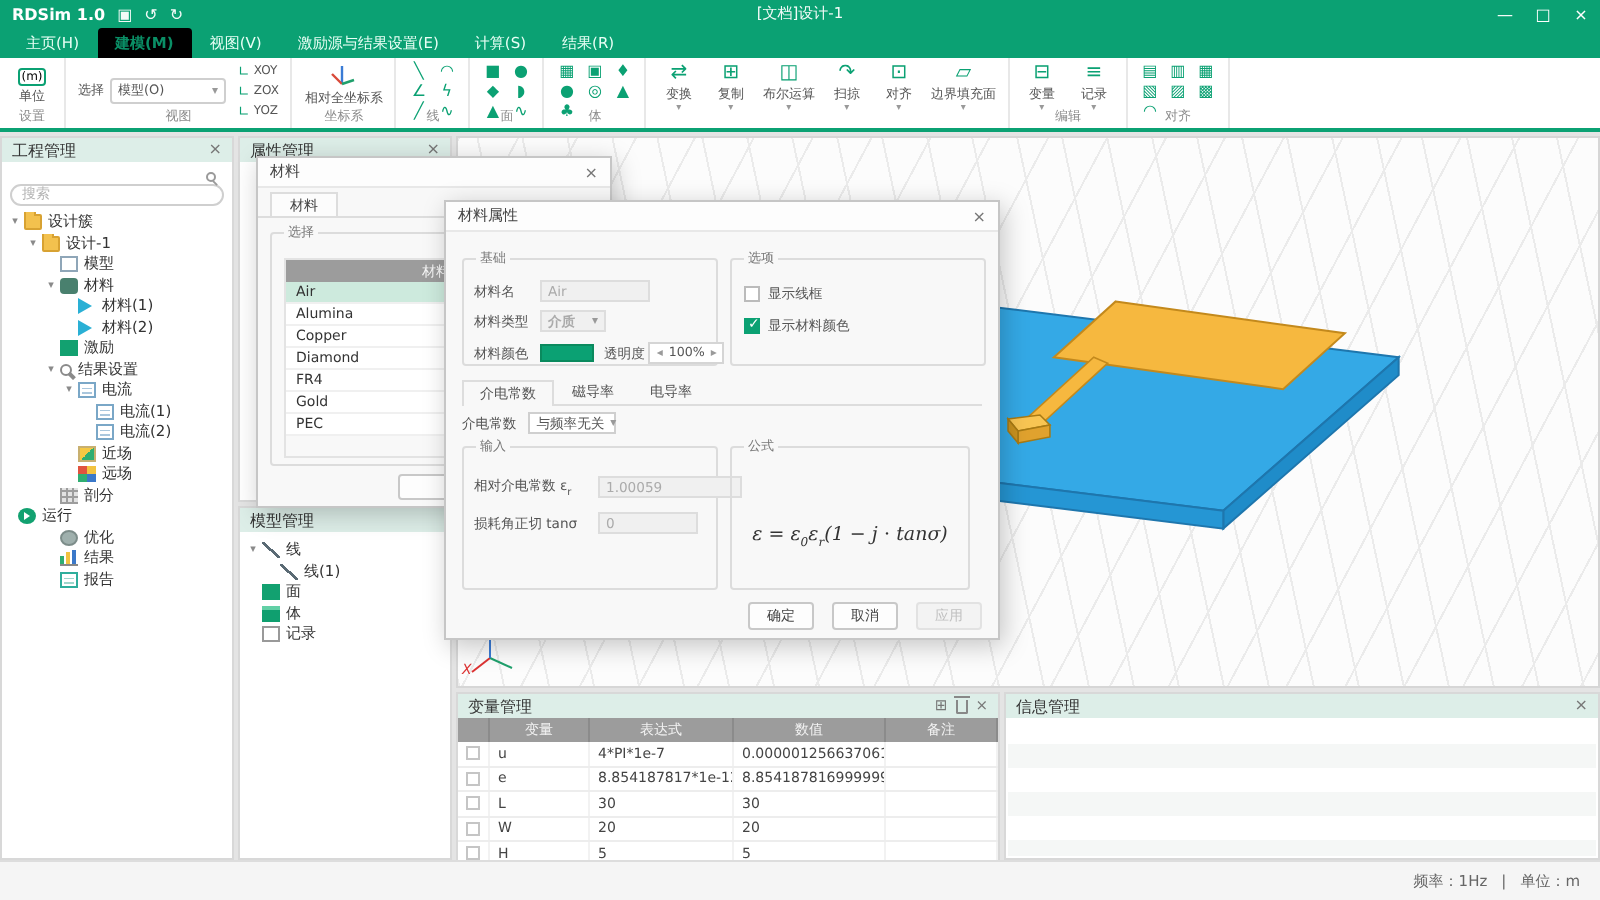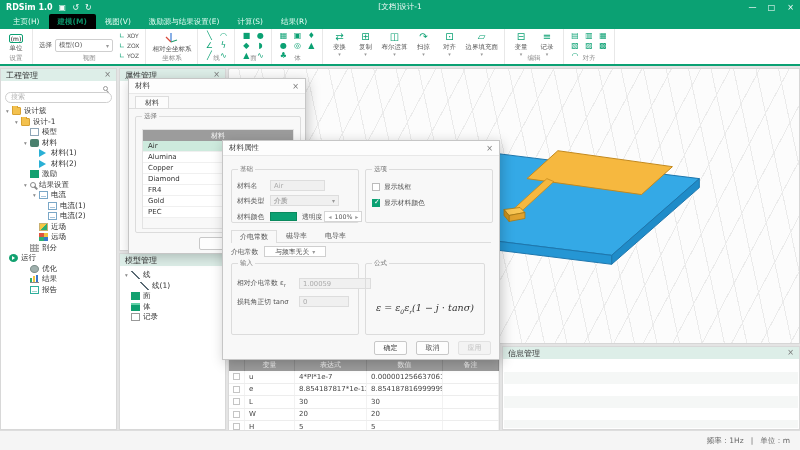--- a/index.html
+++ b/index.html
@@ -140,21 +140,21 @@
   .dlg-materials { left:128px; top:78px; width:178px; height:176px; z-index:40; }
   .mtab { position:absolute; left:6px; top:17px; height:12px; padding:0 9px; background:#fcfcfc; border:1px solid #ddd; border-bottom:none; font-size:7px; color:#444; display:flex; align-items:center; }
   .mtabline { position:absolute; left:0; right:0; top:29px; border-bottom:1px solid #ddd; }
   .fs-select { left:6px; top:33px; width:166px; height:121px; }
   .mlist { position:absolute; left:6px; right:6px; top:8px; bottom:3px; overflow:hidden; border:1px solid #e3e3e3; }
   .mhead { height:11px; background:#9c9c9c; color:#f5f5f5; font-size:7px; display:flex; align-items:center; justify-content:center; }
   .mrow { height:11px; display:flex; align-items:center; padding-left:5px; font-size:7px; color:#333; background:#fff; border-bottom:1px solid #f0f0f0; }
   .mrow.sel { background:var(--sel); }
   .mbtn { position:absolute; left:70px; top:158px; width:56px; height:13px; }
 
-  .dlg-matprops { left:222px; top:100px; width:278px; height:220px; z-index:50;margin-top:40px; }
+  .dlg-matprops { left:222px; top:100px; width:278px; height:220px; z-index:50; }
   .fs-basic { left:8px; top:24px; width:128px; height:58px; }
   .fs-options { left:142px; top:24px; width:128px; height:58px; }
   .fs-input { left:8px; top:118px; width:128px; height:76px; }
   .fs-formula { left:142px; top:118px; width:120px; height:76px; }
   .mp-tabs { top:88px; }
   .lblcol { width:33px; flex:none; }
 </style>
 </head>
 <body>
 
@@ -613,21 +613,21 @@
   </div>
 
   <fieldset class="fs fs-basic">
     <legend>基础</legend>
     <div class="frow" style="left:5px;top:6px;">
       <span class="lblcol">材料名</span>
       <span class="inp" style="width:55px;">Air</span>
     </div>
     <div class="frow" style="left:5px;top:21px;">
       <span class="lblcol">材料类型</span>
-      <span class="seld" style="width:69px;font-weight:bold;">
+      <span class="seld" style="width:33px;font-weight:bold;">
         <span>介质</span>
         <span class="dda">▾</span>
       </span>
     </div>
     <div class="frow" style="left:5px;top:37px;">
       <span class="lblcol">材料颜色</span>
       <span class="swatch"></span>
       <span style="margin:0 2px 0 5px;">透明度</span>
       <span class="spin">
         <span class="ar">◂</span>
@@ -650,21 +650,21 @@
   </fieldset>
 
   <div class="dtabs mp-tabs" id="mp-tabs">
       <div class="dtab active">介电常数</div>
       <div class="dtab">磁导率</div>
       <div class="dtab">电导率</div>
     </div>
 
   <div class="frow" style="left:8px;top:105px;">
     <span style="margin-right:6px;">介电常数</span>
-    <span class="selw" style="width:62px;justify-content:center;">
+    <span class="selw" style="width:44px;">
       <span>与频率无关</span>
       <span class="dda">▾</span>
     </span>
   </div>
 
   <fieldset class="fs fs-input">
     <legend>输入</legend>
     <div class="frow" style="left:5px;top:10px;">
       <span style="width:62px;flex:none;"><span>相对介电常数 ε</span><sub style="font-size:5px;">r</sub></span>
       <span class="inp" style="width:72px;">1.00059</span>

